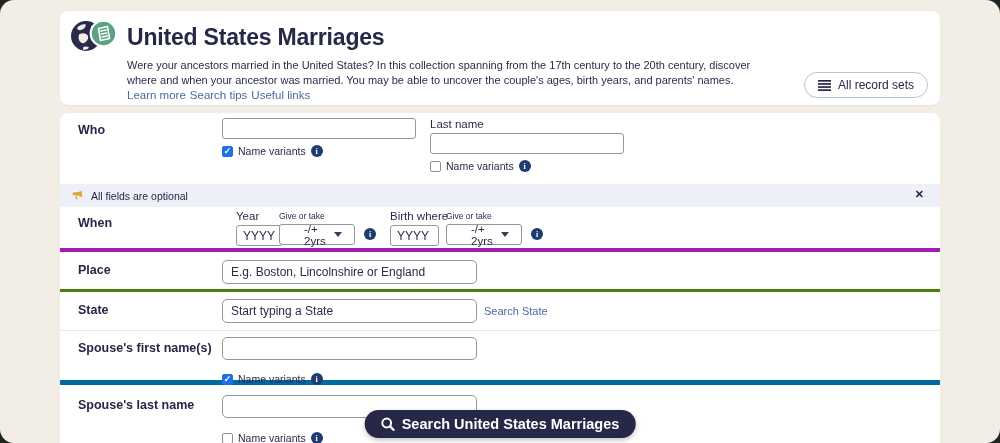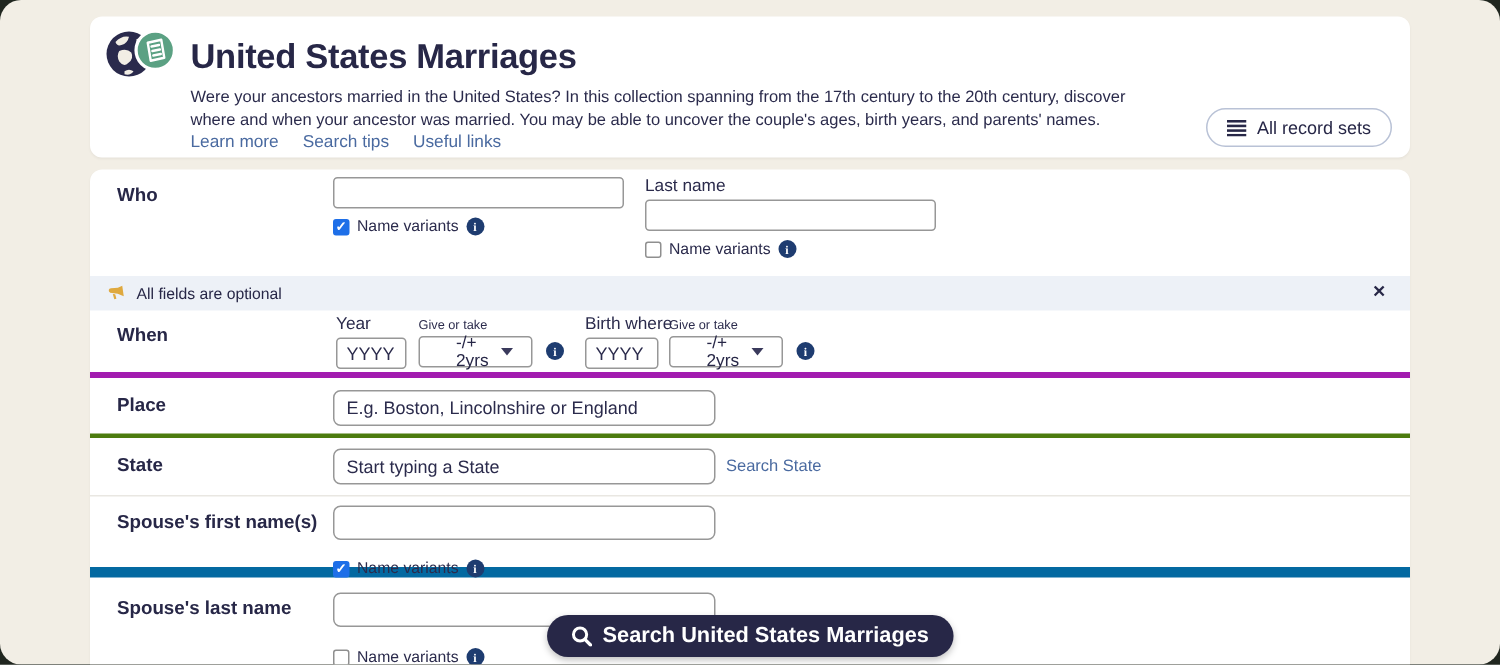--- a/index.html
+++ b/index.html
@@ -17,21 +17,21 @@
   .collection-icon { position:absolute; left:10px; top:8px; }
   .page-title {
     position:absolute; left:67px; top:13px;
     font-size:23px; font-weight:600; letter-spacing:-0.2px; color:#272747;
   }
   .page-desc {
     position:absolute; left:67px; top:47px;
     font-size:11px; line-height:15px; color:#2b2b4c;
   }
   .header-links {
-    position:absolute; left:67px; top:78px; display:flex; gap:16px;
+    position:absolute; left:67px; top:78px; display:flex; gap:4px;
   }
   .header-links a {
     font-size:11.5px; color:#4a6aa0; text-decoration:none; cursor:pointer;
   }
   .record-sets-btn {
     position:absolute; right:12px; top:61px; height:26px;
     display:flex; align-items:center; gap:7px; padding:0 13px;
     background:#fff; border:1px solid #b9c2d6; border-radius:13px;
     font-size:12px; color:#272747; cursor:pointer;
   }
@@ -88,21 +88,21 @@
   .row-when { height:45px; border-bottom:4px solid #a21caf; }
   .sel {
     display:flex; align-items:center; justify-content:space-between;
     border:1px solid #979797; border-radius:3px; height:21px; padding:0 24px;
     font-size:11.5px; color:#272747; cursor:pointer; background:#fff;
   }
   .sel .caret { width:0; height:0; border-left:4px solid transparent; border-right:4px solid transparent; border-top:5px solid #3a3a5c; margin-left:8px; }
   
   .row-place { height:40px; border-bottom:3px solid #4d7c0f; }
   .row-state { height:39px; border-bottom:1px solid #e9e7e2; }
-  .row-sp1 { height:54px; border-bottom:7px solid #0369a1; }
+  .row-sp1 { height:54px; border-bottom:5px solid #0369a1; }
   .row-sp2 { height:58px; }
   .browse-link { position:absolute; left:424px; top:13px; font-size:11px; color:#4a6aa0; text-decoration:none; cursor:pointer; }
   
   .search-btn {
     position:absolute; left:50%; top:410px; transform:translateX(-50%);
     height:28px; display:flex; align-items:center; gap:7px; padding:0 16px;
     background:#272747; color:#fff; border:none; border-radius:14px;
     font-size:14.5px; font-weight:600; font-family:"Liberation Sans", sans-serif;
     cursor:pointer; white-space:nowrap; box-shadow:0 2px 5px rgba(0,0,0,0.25);
   }
@@ -183,21 +183,21 @@
           <path d="M9.5 0.5 L10.5 7.5 L6.5 5.8 L1.5 5.2 Q0.3 4.6 0.5 3.4 Q0.7 2.2 2 2.2 L6.6 1.9 Z" fill="#dfa93f"></path>
           <path d="M3.2 6 L4.2 9.5 L5.6 9.2 L4.8 6.2 Z" fill="#dfa93f"></path>
         </svg>
       </span>
       <span class="banner-text">All fields are optional</span>
       <button class="banner-close"></button>
     </div>
 
     <div class="row row-when">
       <span class="row-label" style="top:9px;">When</span>
-      <div class="fg" style="left:164px; top:3px;">
+      <div class="fg" style="left:176px; top:3px;">
         <div class="field-label">Year</div>
         <input class="txt" style="width: 47px;" type="text" placeholder="YYYY">
       </div>
       <div class="fg" style="left:219px; top:0px;">
         <div class="small-label">Give or take</div>
         <div class="sel" style="width:76px;">
           <span>-/+ 2yrs</span>
           <span class="caret"></span>
         </div>
       </div>

